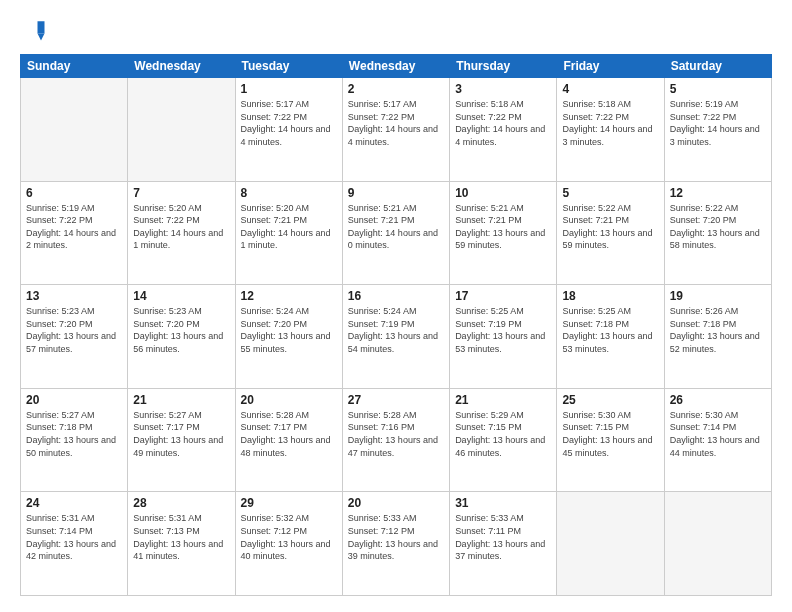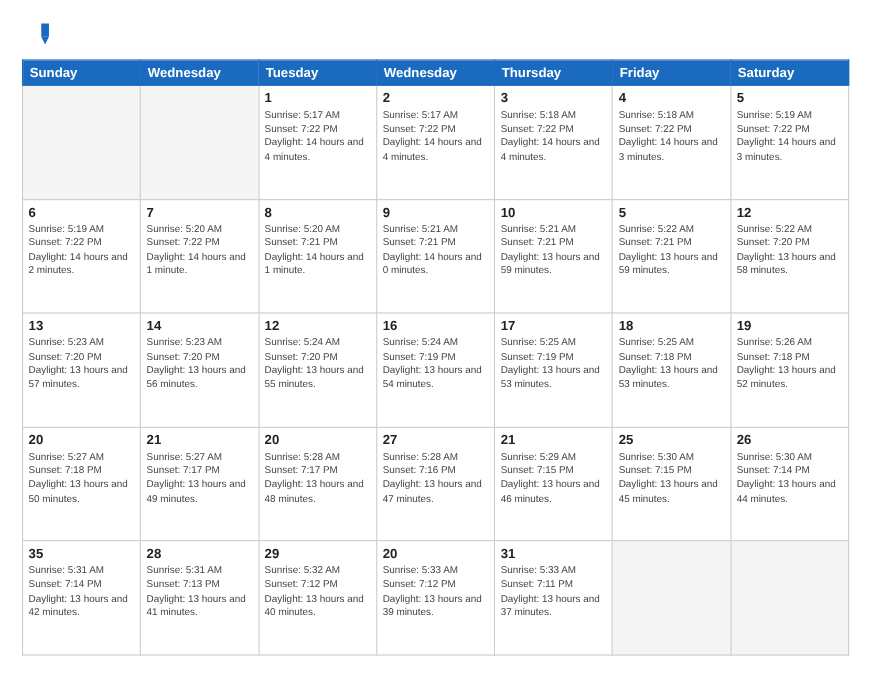--- a/index.html
+++ b/index.html
@@ -235,21 +235,21 @@
             <div class="day-number">25</div>
             <div class="day-info">Sunrise: 5:30 AM<br>Sunset: 7:15 PM<br>Daylight: 13 hours and 45 minutes.</div>
           </td>
           <td>
             <div class="day-number">26</div>
             <div class="day-info">Sunrise: 5:30 AM<br>Sunset: 7:14 PM<br>Daylight: 13 hours and 44 minutes.</div>
           </td>
         </tr>
         <tr>
           <td>
-            <div class="day-number">35</div>
+            <div class="day-number">24</div>
             <div class="day-info">Sunrise: 5:31 AM<br>Sunset: 7:14 PM<br>Daylight: 13 hours and 42 minutes.</div>
           </td>
           <td>
             <div class="day-number">28</div>
             <div class="day-info">Sunrise: 5:31 AM<br>Sunset: 7:13 PM<br>Daylight: 13 hours and 41 minutes.</div>
           </td>
           <td>
             <div class="day-number">29</div>
             <div class="day-info">Sunrise: 5:32 AM<br>Sunset: 7:12 PM<br>Daylight: 13 hours and 40 minutes.</div>
           </td>

